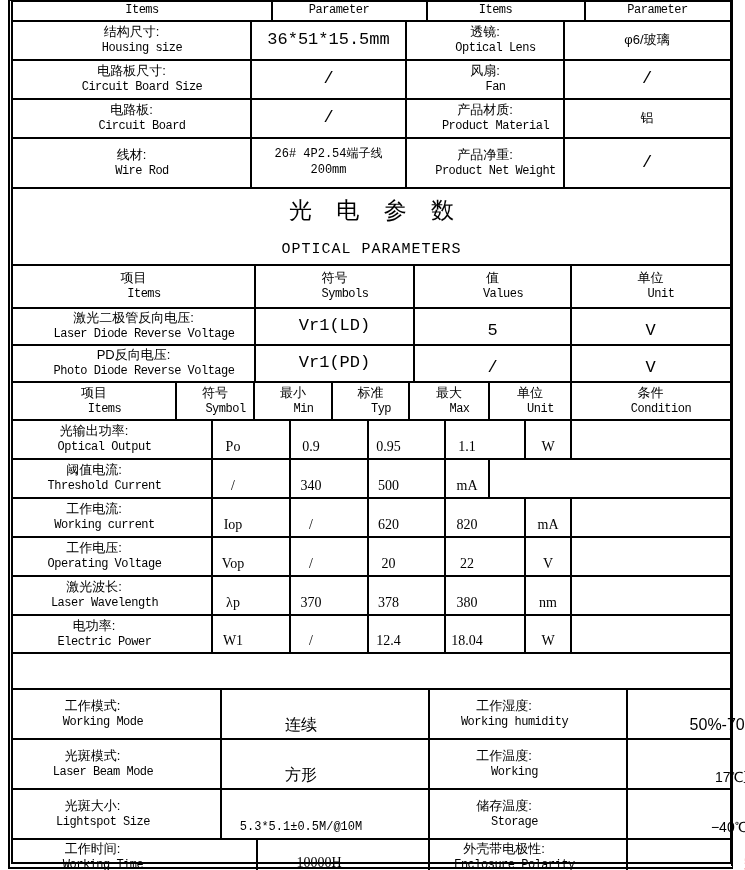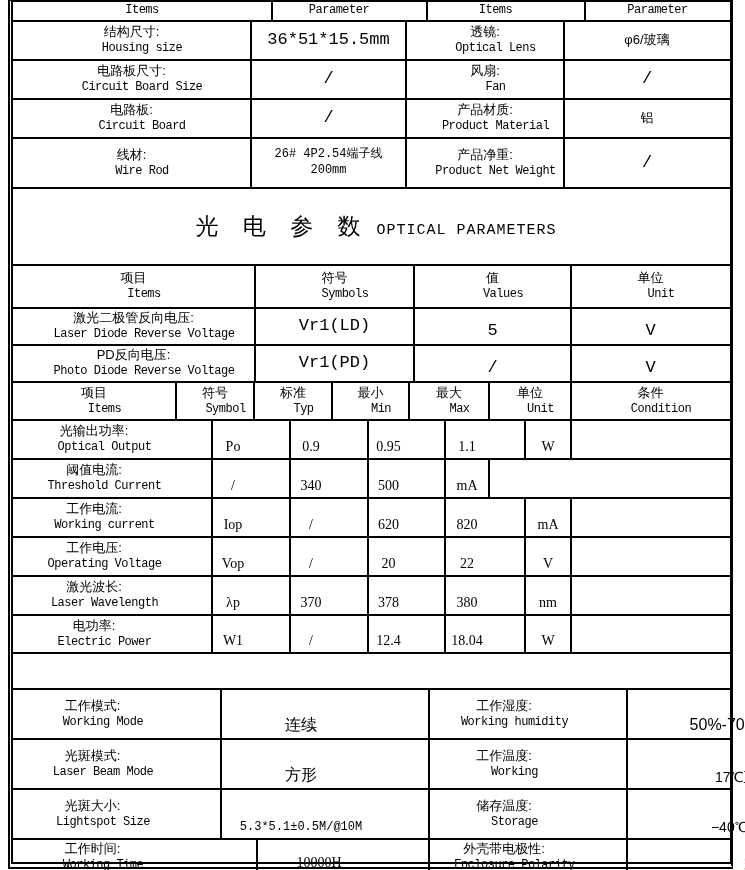--- a/index.html
+++ b/index.html
@@ -23,21 +23,21 @@
           overflow:hidden; line-height:1.3; text-align:center; }
   .cell + .cell { border-left: 2px solid #000; }
   .bot { justify-content:flex-end; padding-bottom:2px; }
   .zh  { font-size:13px; }
   .zh-lg { font-size:16px; }
   .zh-md { font-size:14px; }
   .en  { font-family:"Liberation Mono","DejaVu Sans Mono",monospace; font-size:12px; letter-spacing:-0.5px; white-space:nowrap;margin-left:21px; }
   .mono{ font-family:"Liberation Mono","DejaVu Sans Mono",monospace; font-size:17px; white-space:nowrap; }
   .num { font-family:Liberation Serif, serif; font-size:14px;margin-left:36px; }
   .mono-sm { font-family:"Liberation Mono","DejaVu Sans Mono",monospace; font-size:12px; white-space:nowrap; }
-  .title-block { height:77px; border-bottom:2px solid #000; display:flex; flex-direction:row;
+  .title-block { height:77px; border-bottom:2px solid #000; display:flex; flex-direction:column;
                  align-items:center; justify-content:center; gap:7px; }
   .main-title { font-size:23px; letter-spacing:9px; padding-left:9px; }
   .sub-title  { font-family:"Liberation Mono","DejaVu Sans Mono",monospace; font-size:15px; letter-spacing:1px;margin-top:8px; }
   .tc-row { height:28px; border-bottom:2px solid #000; display:flex; align-items:center;
             padding-left:2px; font-family:"Liberation Mono","DejaVu Sans Mono",monospace; font-size:13px; }
   .empty-row { height:36px; border-bottom:2px solid #000; }
   .red { color:#fa4b4b; }
 </style>
 </head>
 <body>
@@ -159,26 +159,26 @@
     <div class="row g-param h38">
       <div class="cell">
         <span class="zh">项目</span>
         <span class="en">Items</span>
       </div>
       <div class="cell">
         <span class="zh">符号</span>
         <span class="en">Symbol</span>
       </div>
       <div class="cell">
+        <span class="zh">最小</span>
+        <span class="en">Min</span>
+      </div>
+      <div class="cell">
         <span class="zh">标准</span>
         <span class="en">Typ</span>
-      </div>
-      <div class="cell">
-        <span class="zh">最小</span>
-        <span class="en">Min</span>
       </div>
       <div class="cell">
         <span class="zh">最大</span>
         <span class="en">Max</span>
       </div>
       <div class="cell">
         <span class="zh">单位</span>
         <span class="en">Unit</span>
       </div>
       <div class="cell">

